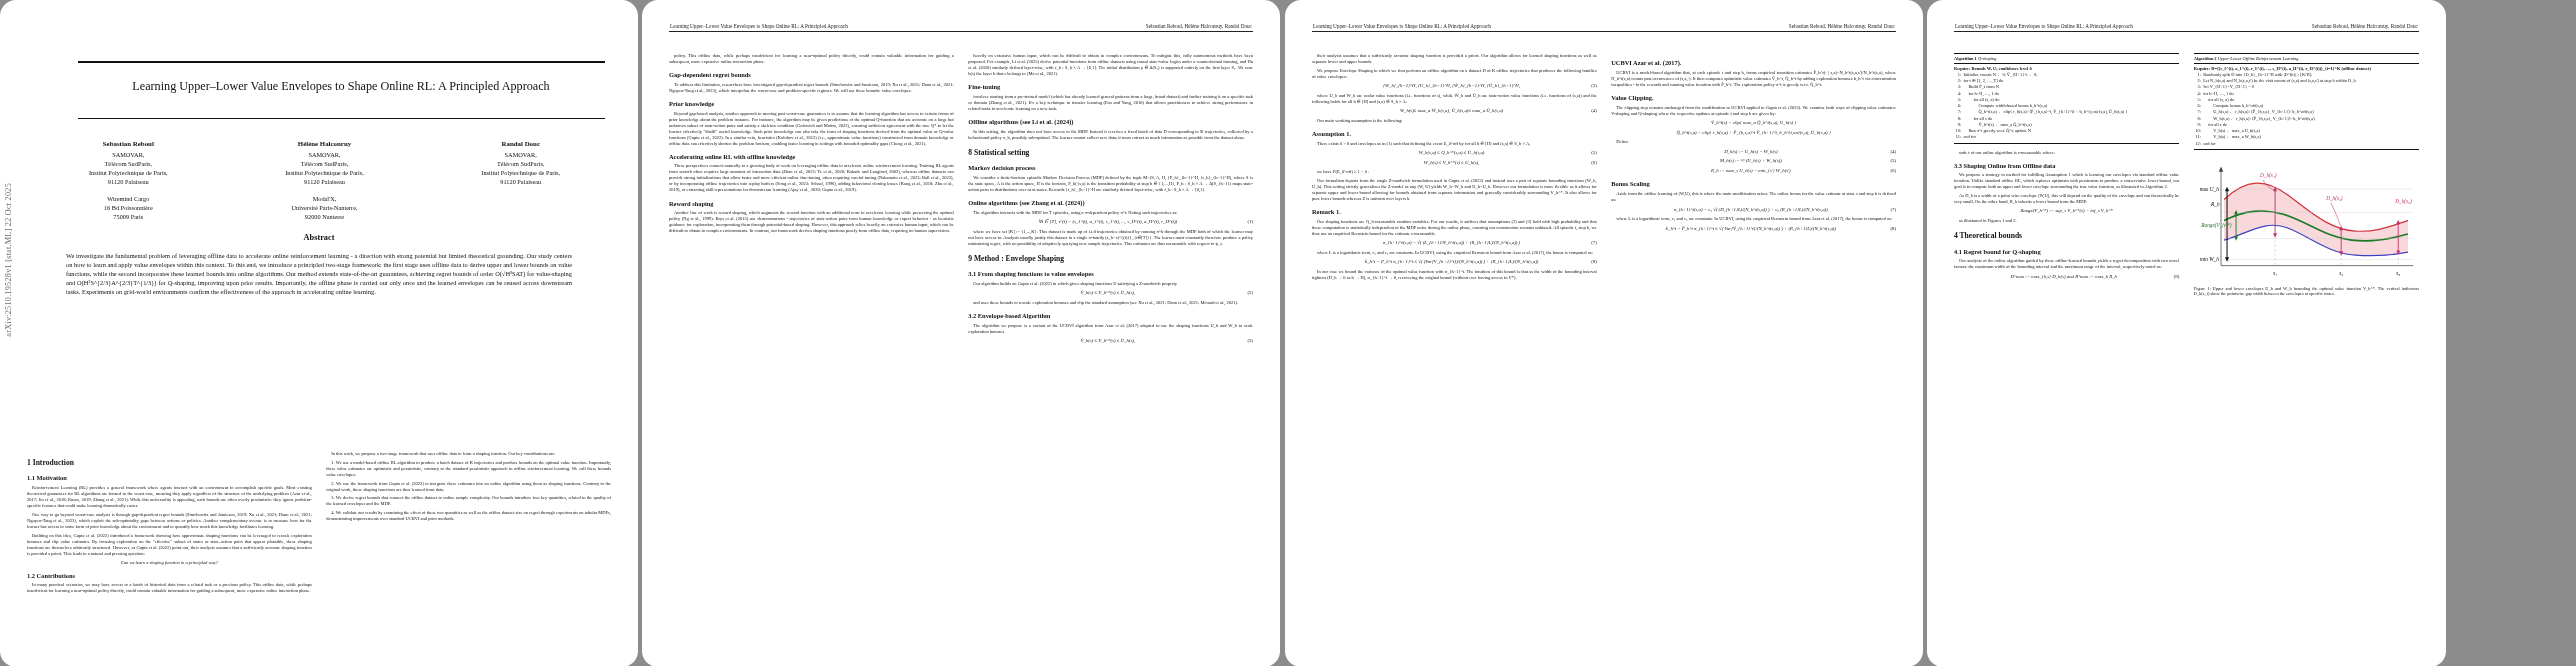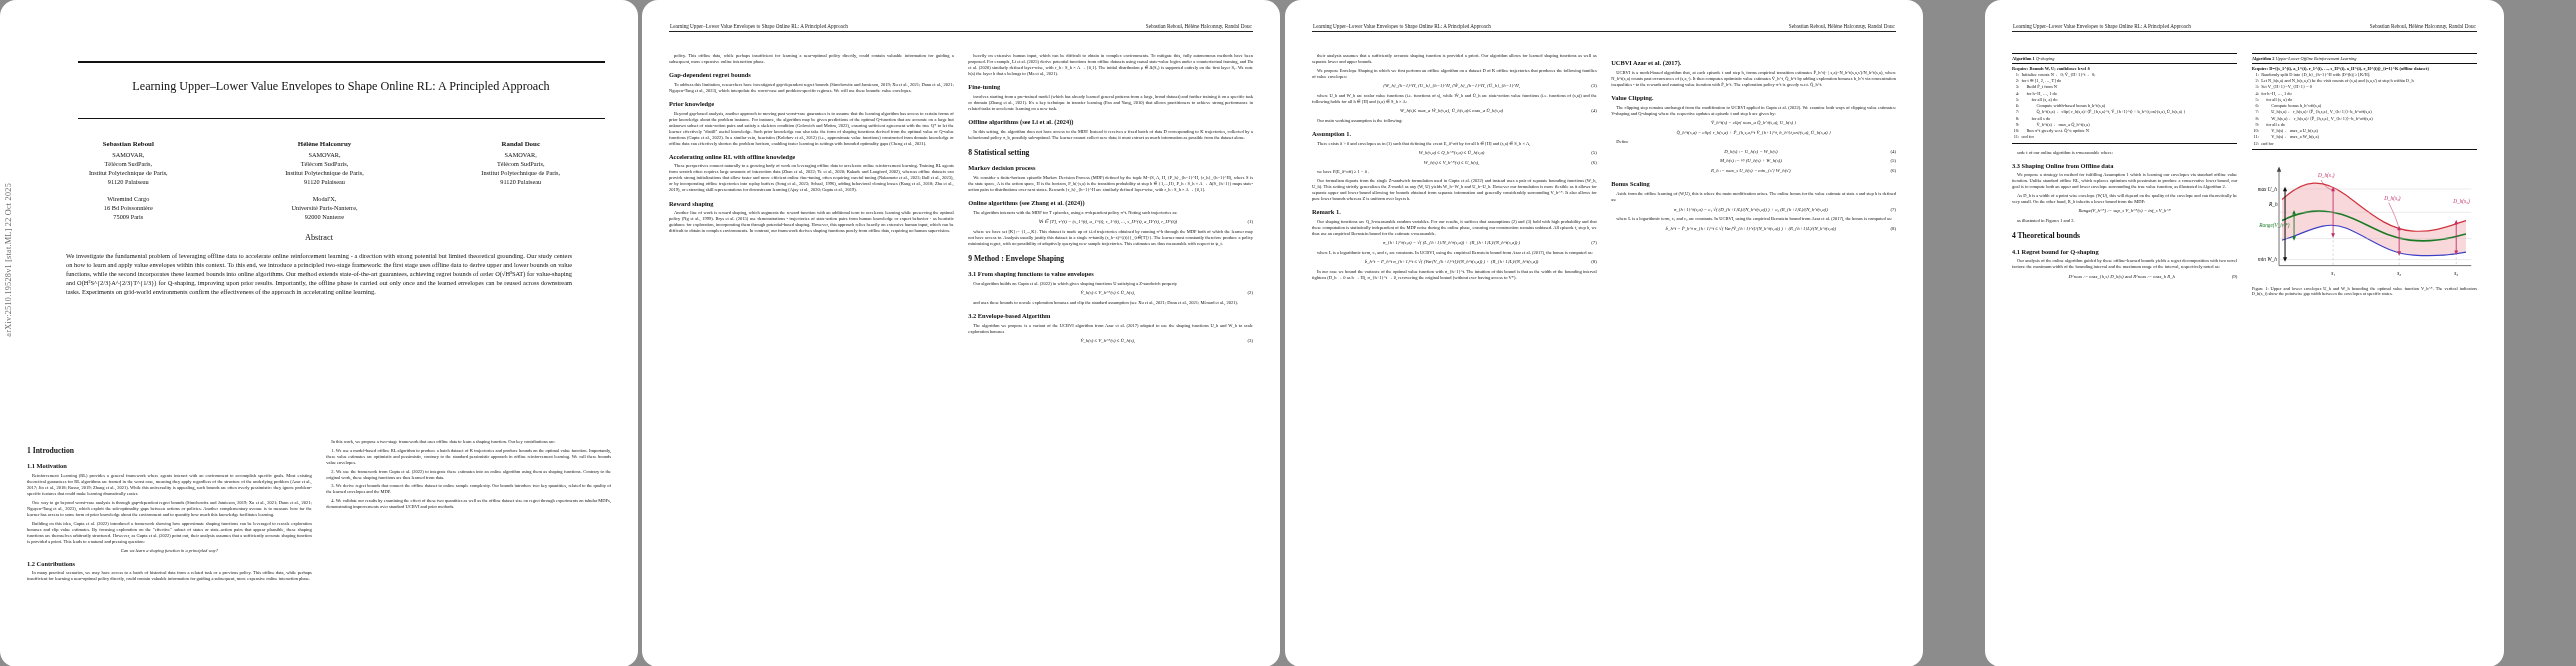--- a/index.html
+++ b/index.html
@@ -9,21 +9,21 @@
   .sheet { position:relative; width:2576px; height:667px; background:#8c8c8c; overflow:hidden; }
 
   .page {
     position:absolute; top:0; background:#ffffff; height:667px; overflow:hidden;
     color:#111;
     border-radius:16px;
   }
   .page.p1 { left:0;    width:638px; }
   .page.p2 { left:642px; width:638px; }
   .page.p3 { left:1285px; width:638px; }
-  .page.p4 { left:1985px; width:519px; }
+  .page.p4 { left:1927px; width:519px; }
 
   
   .arxiv-stamp{
     position:absolute; left:4.4px; top:183px;
     transform-origin: 0 0; transform: rotate(-90deg) translate(-100%,0);
     font-family:"Liberation Serif", serif;
     font-size:8.3px; letter-spacing:0.2px; color:#6e6e6e; white-space:nowrap;
   }
 
   
@@ -44,36 +44,36 @@
   }
   .authors{
     position:absolute; left:33px; right:22px; top:139px;
     display:flex; justify-content:space-between; gap:5.6px;
   }
   .author{ flex:1; text-align:center; font-size:6.3px; line-height:1.45; }
   .author .nm{ font-weight:bold; font-size:6.9px; display:block; margin-bottom:1.1px;}
   .author .blk{ display:block; }
   .author .blk + .blk{ margin-top:7.2px; }
 
-  .abs-head{ position:absolute; left:0; right:0; top:233px; text-align:center; font-size:8.3px; font-weight:normal;}
+  .abs-head{ position:absolute; left:0; right:0; top:233px; text-align:center; font-size:8.3px; font-weight:bold;}
   .abstract{
     position:absolute; left:66px; right:66px; top:251px;
     font-size:6.4px; line-height:1.42; text-align:justify; hyphens:auto;
   }
 
   
   .h1{ font-size:7.6px; font-weight:bold; margin:7.2px 0 3.3px; }
   .h2{ font-size:6.4px; font-weight:bold; margin:6.1px 0 2.2px; }
 
   
   .cols{
     position:absolute; left:27px; right:27px; top:53px; bottom:19px;
     display:flex; gap:14.5px;
   }
-  .p1 .cols{ top:439px; }
+  .p1 .cols{ top:451px; }
   .col{ flex:1; font-size:4.5px; line-height:1.335; text-align:justify; hyphens:auto; }
   .col p{ margin:0 0 2.8px; text-indent:5px; }
   .col p.nofirst{ text-indent:0; }
   .eq{ display:block; text-align:center; margin:3.3px 0; font-style:italic; font-size:4.8px; }
   .eq .tag{ float:right; font-style:normal; }
 
   
   .algo{ border-top:0.9px solid #111; border-bottom:0.8px solid #111; padding:1.7px 0 2.2px; margin:0 0 5.6px; font-size:4.4px; line-height:1.42;}
   .algo .atitle{ font-weight:bold; border-bottom:0.6px solid #111; padding-bottom:1.1px; margin-bottom:1.7px;}
   .algo .atitle .nm{ font-style:italic; font-weight:normal;}

